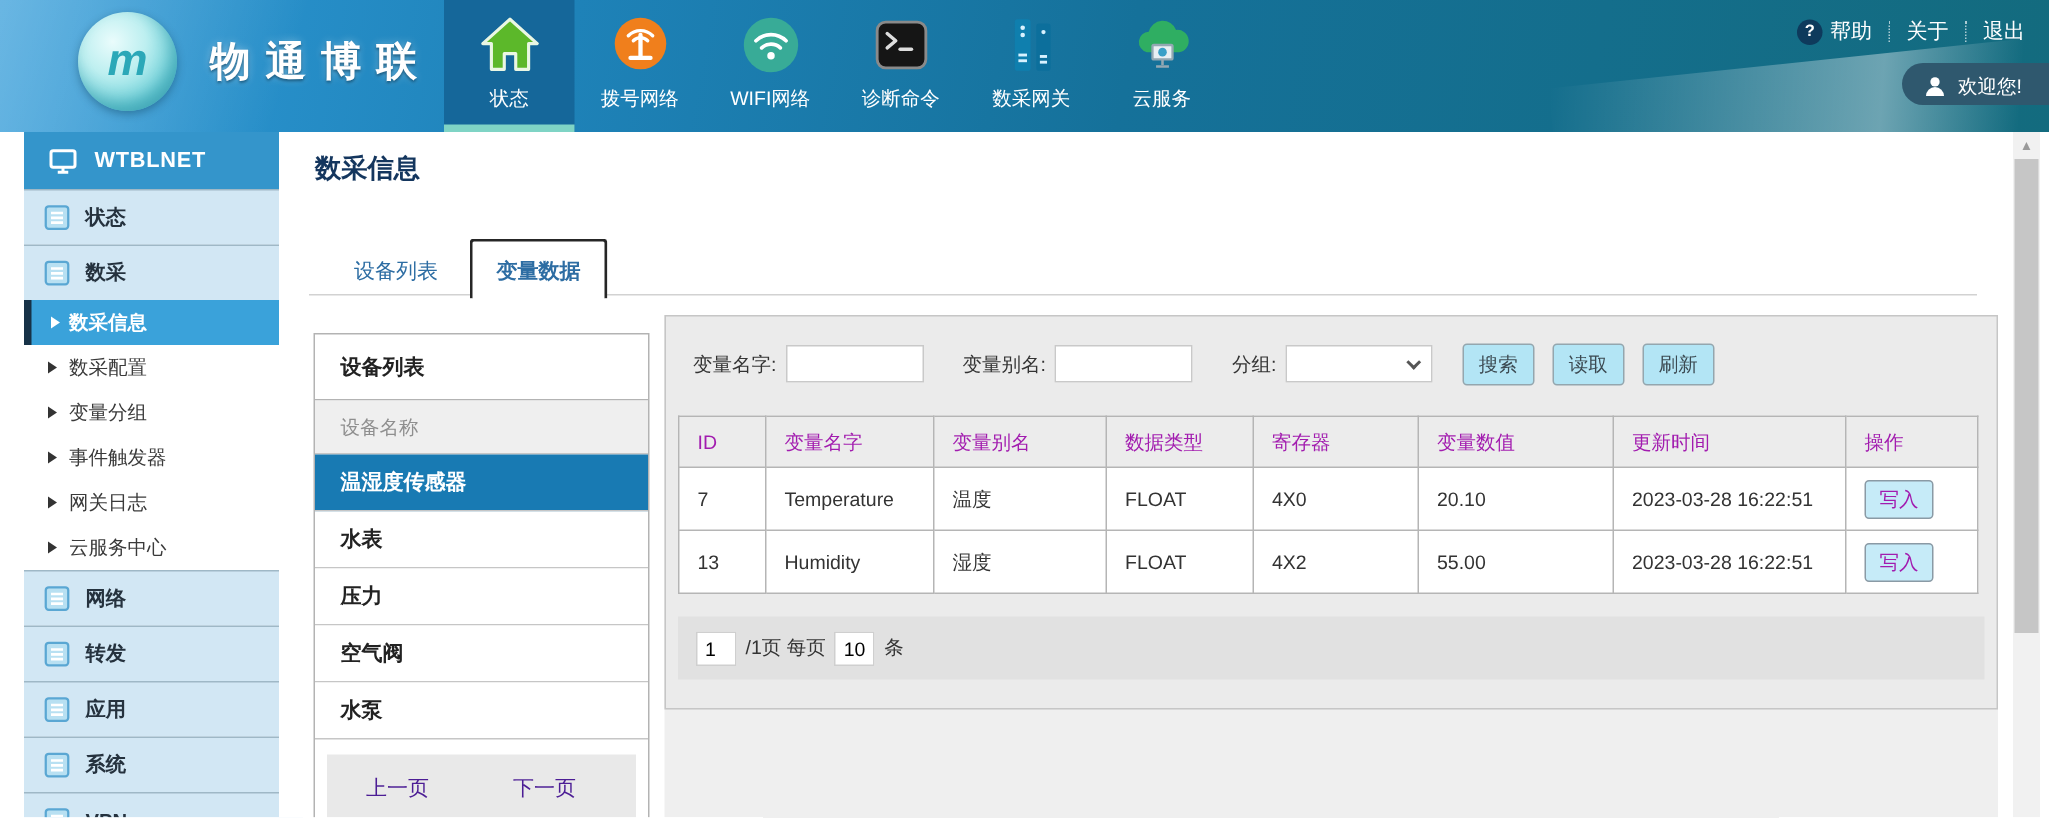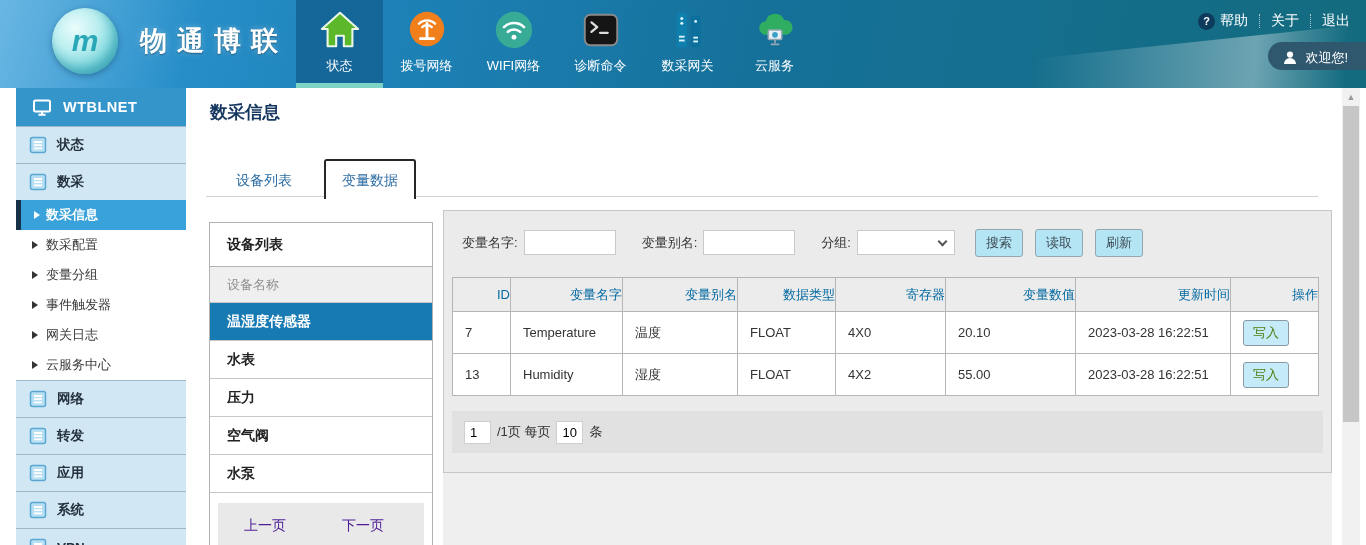--- a/index.html
+++ b/index.html
@@ -58,21 +58,21 @@
   .notch { position:absolute; right:0; top:50%; transform:translateY(-50%); width:0; height:0;
     border-right:9px solid #10242f; border-top:8px solid transparent; border-bottom:8px solid transparent; }
 
   
   .main { position:absolute; left:186px; top:88px; width:1156px; height:457px; background:#fff; overflow:hidden; }
   .page-title { position:absolute; left:24px; top:12px; font-size:17.5px; font-weight:bold; color:#14365e; }
   .tab-line { position:absolute; left:20px; width:1112px; top:108px; border-top:1px solid #d2d2d2; }
   .tabs { position:absolute; left:34px; top:71px; display:flex; align-items:flex-end; z-index:2; }
   .tab { padding:0 16px; height:37px; line-height:37px; color:#2d6da3; font-size:14px; cursor:pointer; }
   .tab.active { border:2px solid #262626; border-bottom:none; border-radius:3px 3px 0 0;
-    background:#fff; height:40px; line-height:38px; margin-left:16px; }
+    background:#fff; height:40px; line-height:38px; margin-left:5px;font-weight:bold; }
 
   
   .device-panel { position:absolute; left:23px; top:134px; width:224px; height:340px;
     background:#fff; border:1px solid #b3b3b3; }
   .dp-header { height:44px; display:flex; align-items:center; padding-left:17px; font-weight:bold;
     font-size:14px; color:#222; border-bottom:1px solid #b3b3b3; }
   .dp-colhead { height:36px; display:flex; align-items:center; padding-left:17px;
     background:#efefef; color:#8f8f8f; border-bottom:1px solid #c6c6c6; }
   .dp-item { height:38px; display:flex; align-items:center; padding-left:17px; font-weight:bold;
     font-size:14px; color:#222; border-bottom:1px solid #c6c6c6; cursor:pointer; background:#fff; }
@@ -92,26 +92,26 @@
   .gap { width:26px; }
   .select-box { position:relative; width:98px; height:25px; background:#fff; border:1px solid #c9c9c9;
     margin-left:6px; cursor:pointer; }
   .chev { position:absolute; right:8px; top:7px; width:7px; height:7px;
     border-right:2px solid #555; border-bottom:2px solid #555; transform:rotate(45deg); }
   .btn { margin-left:12px; background:#b3e5f5; border:1px solid #94a6ae; border-radius:3px;
     padding:4px 10px; font-size:13px; color:#3c4a52; cursor:pointer; font-family:Liberation Serif, serif; }
   .btn:first-of-type { margin-left:20px; }
 
   table.data { border-collapse:collapse; table-layout:fixed; width:866px; margin-top:12px; background:#fff; }
-  table.data th { background:#ececec; font-weight:normal; color:#0369a1; text-align:right; height:34px;
+  table.data th { background:#ececec; font-weight:normal; color:#a21caf; text-align:left; height:34px;
     border:1px solid #b5b5b5; padding-left:12px; font-size:13px; }
   table.data td { background:#fff; height:42px; border:1px solid #b5b5b5; padding-left:12px;
     color:#333; font-size:13px; }
   .write-btn { background:#c6ebf8; border:1px solid #8a9aa5; border-radius:3px; padding:3px 9px;
-    color:#4d7c0f; font-size:13px; cursor:pointer; font-family:inherit; }
+    color:#a21caf; font-size:13px; cursor:pointer; font-family:inherit; }
 
   .pager-bar { margin-top:15px; height:42px; background:#e1e1e1; display:flex; align-items:center;
     padding-left:12px; color:#333; }
   .pager-bar input { width:27px; height:23px; border:1px solid #cfcfcf; background:#fff; text-align:left;
     padding-left:5px; font-size:13px; outline:none; }
   .pager-bar .t { margin:0 6px; }
 
   
   .scrollbar { position:absolute; left:1342px; top:88px; width:18px; height:457px; background:#f1f1f1; }
   .scroll-up { height:17px; display:flex; align-items:center; justify-content:center;

